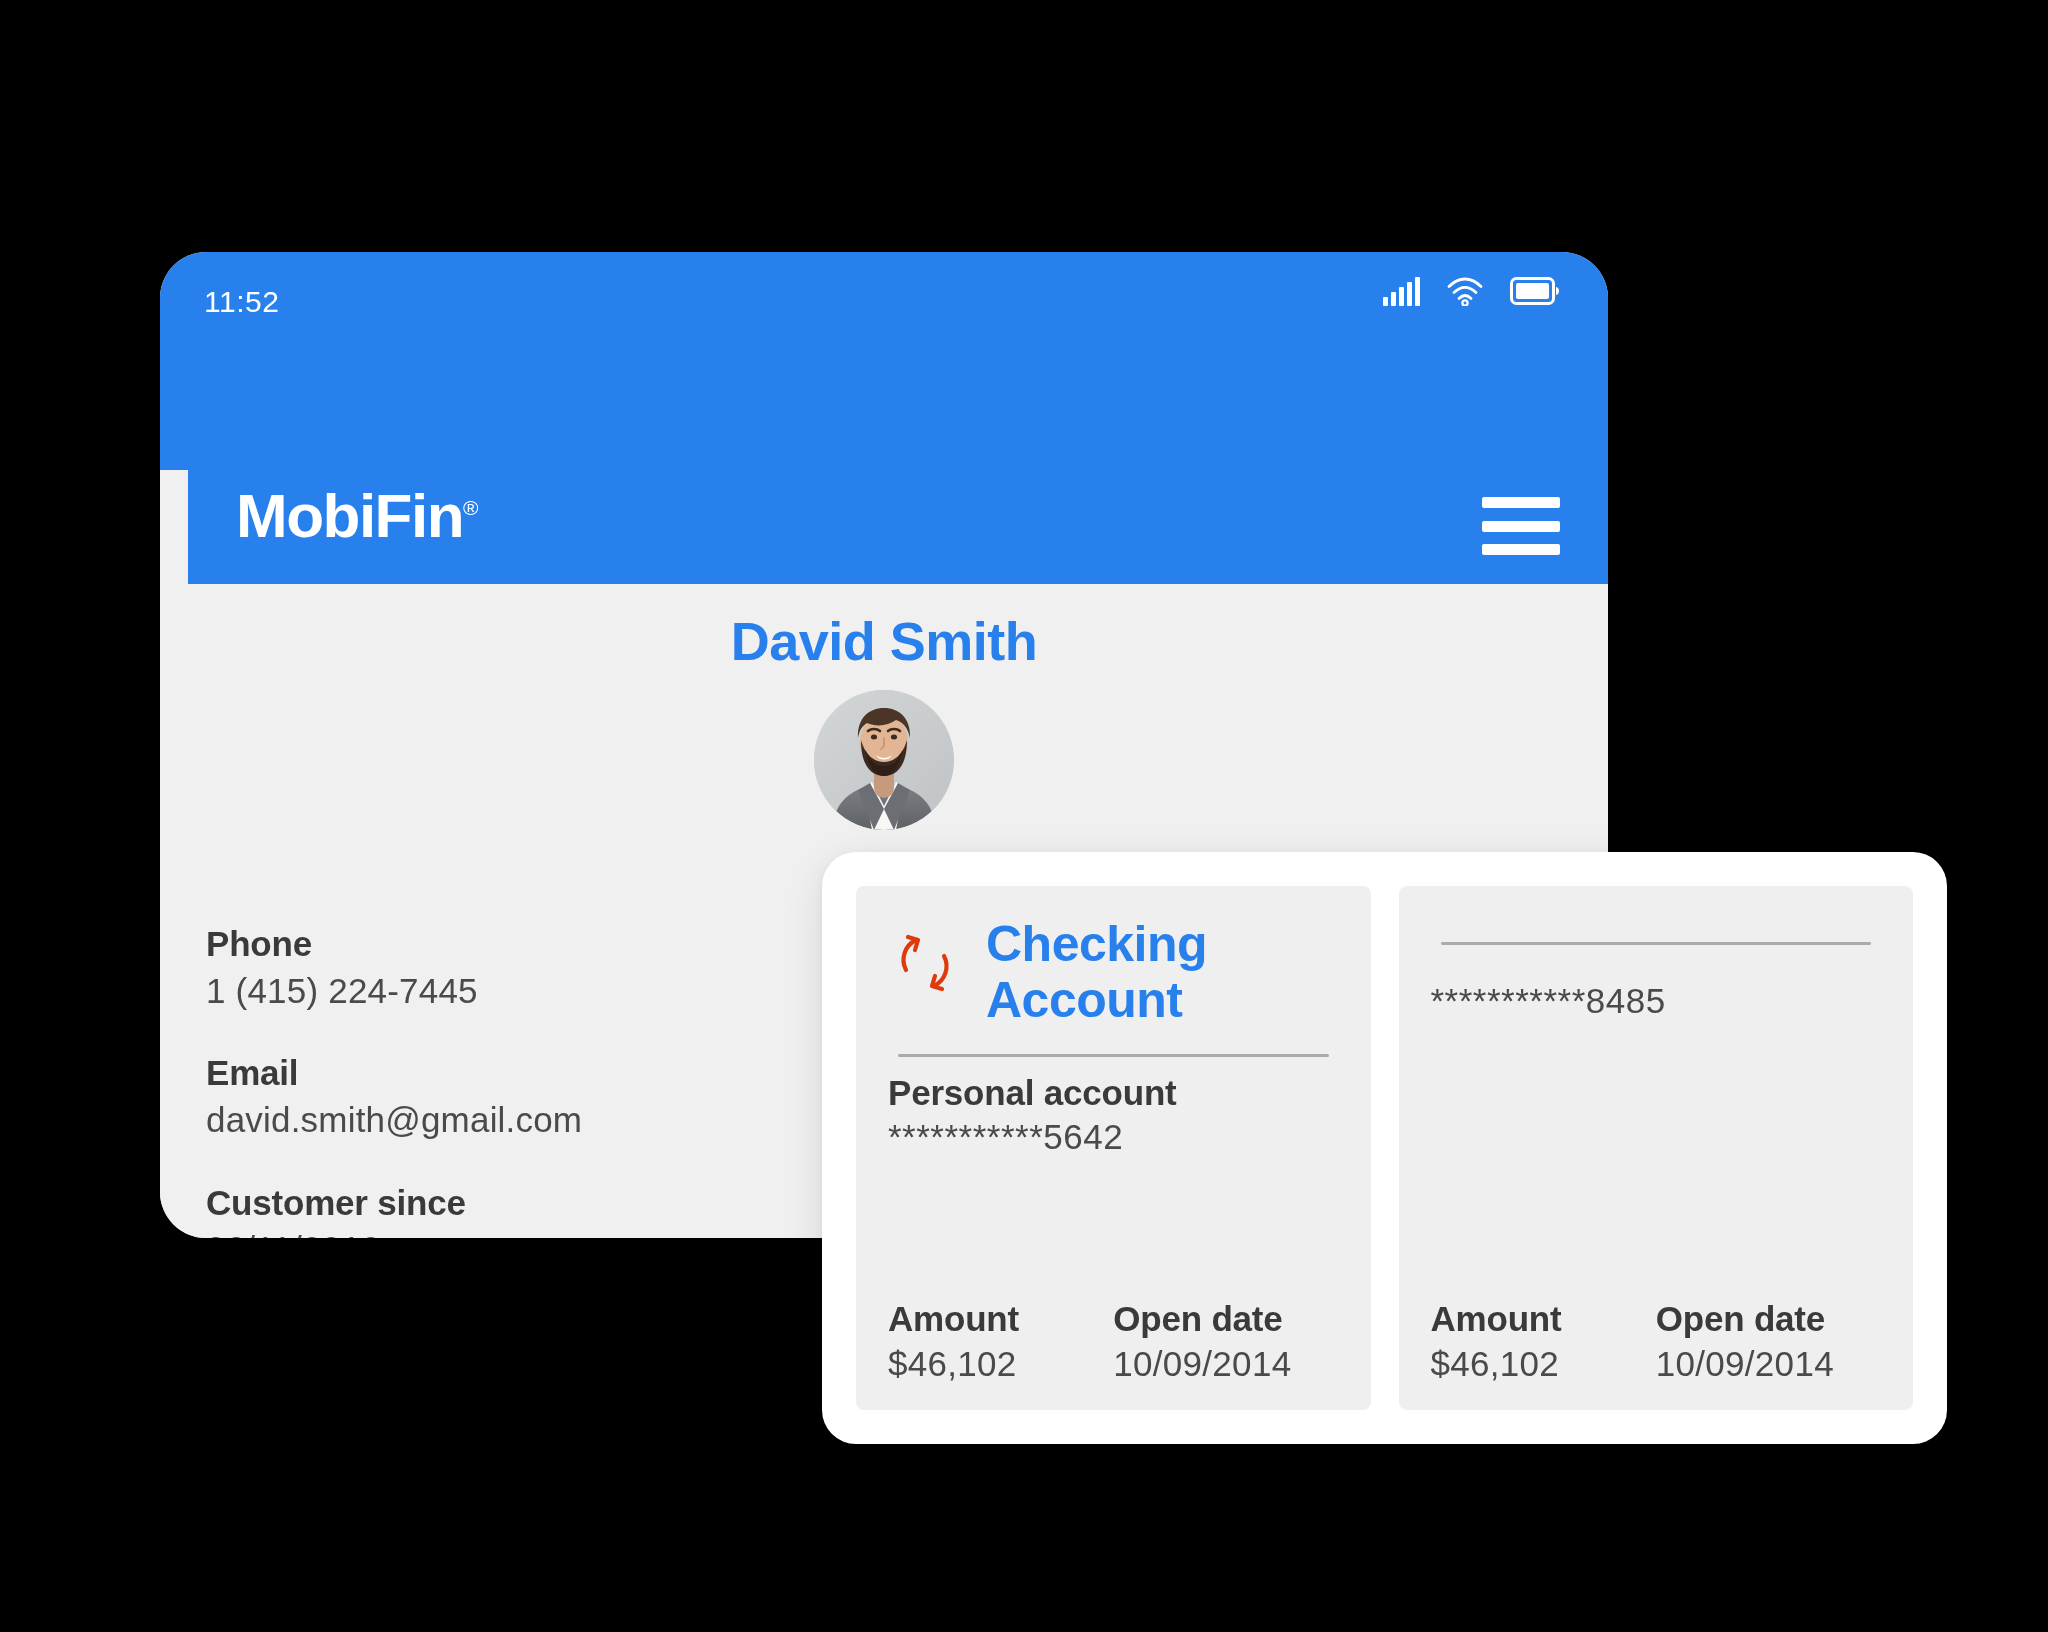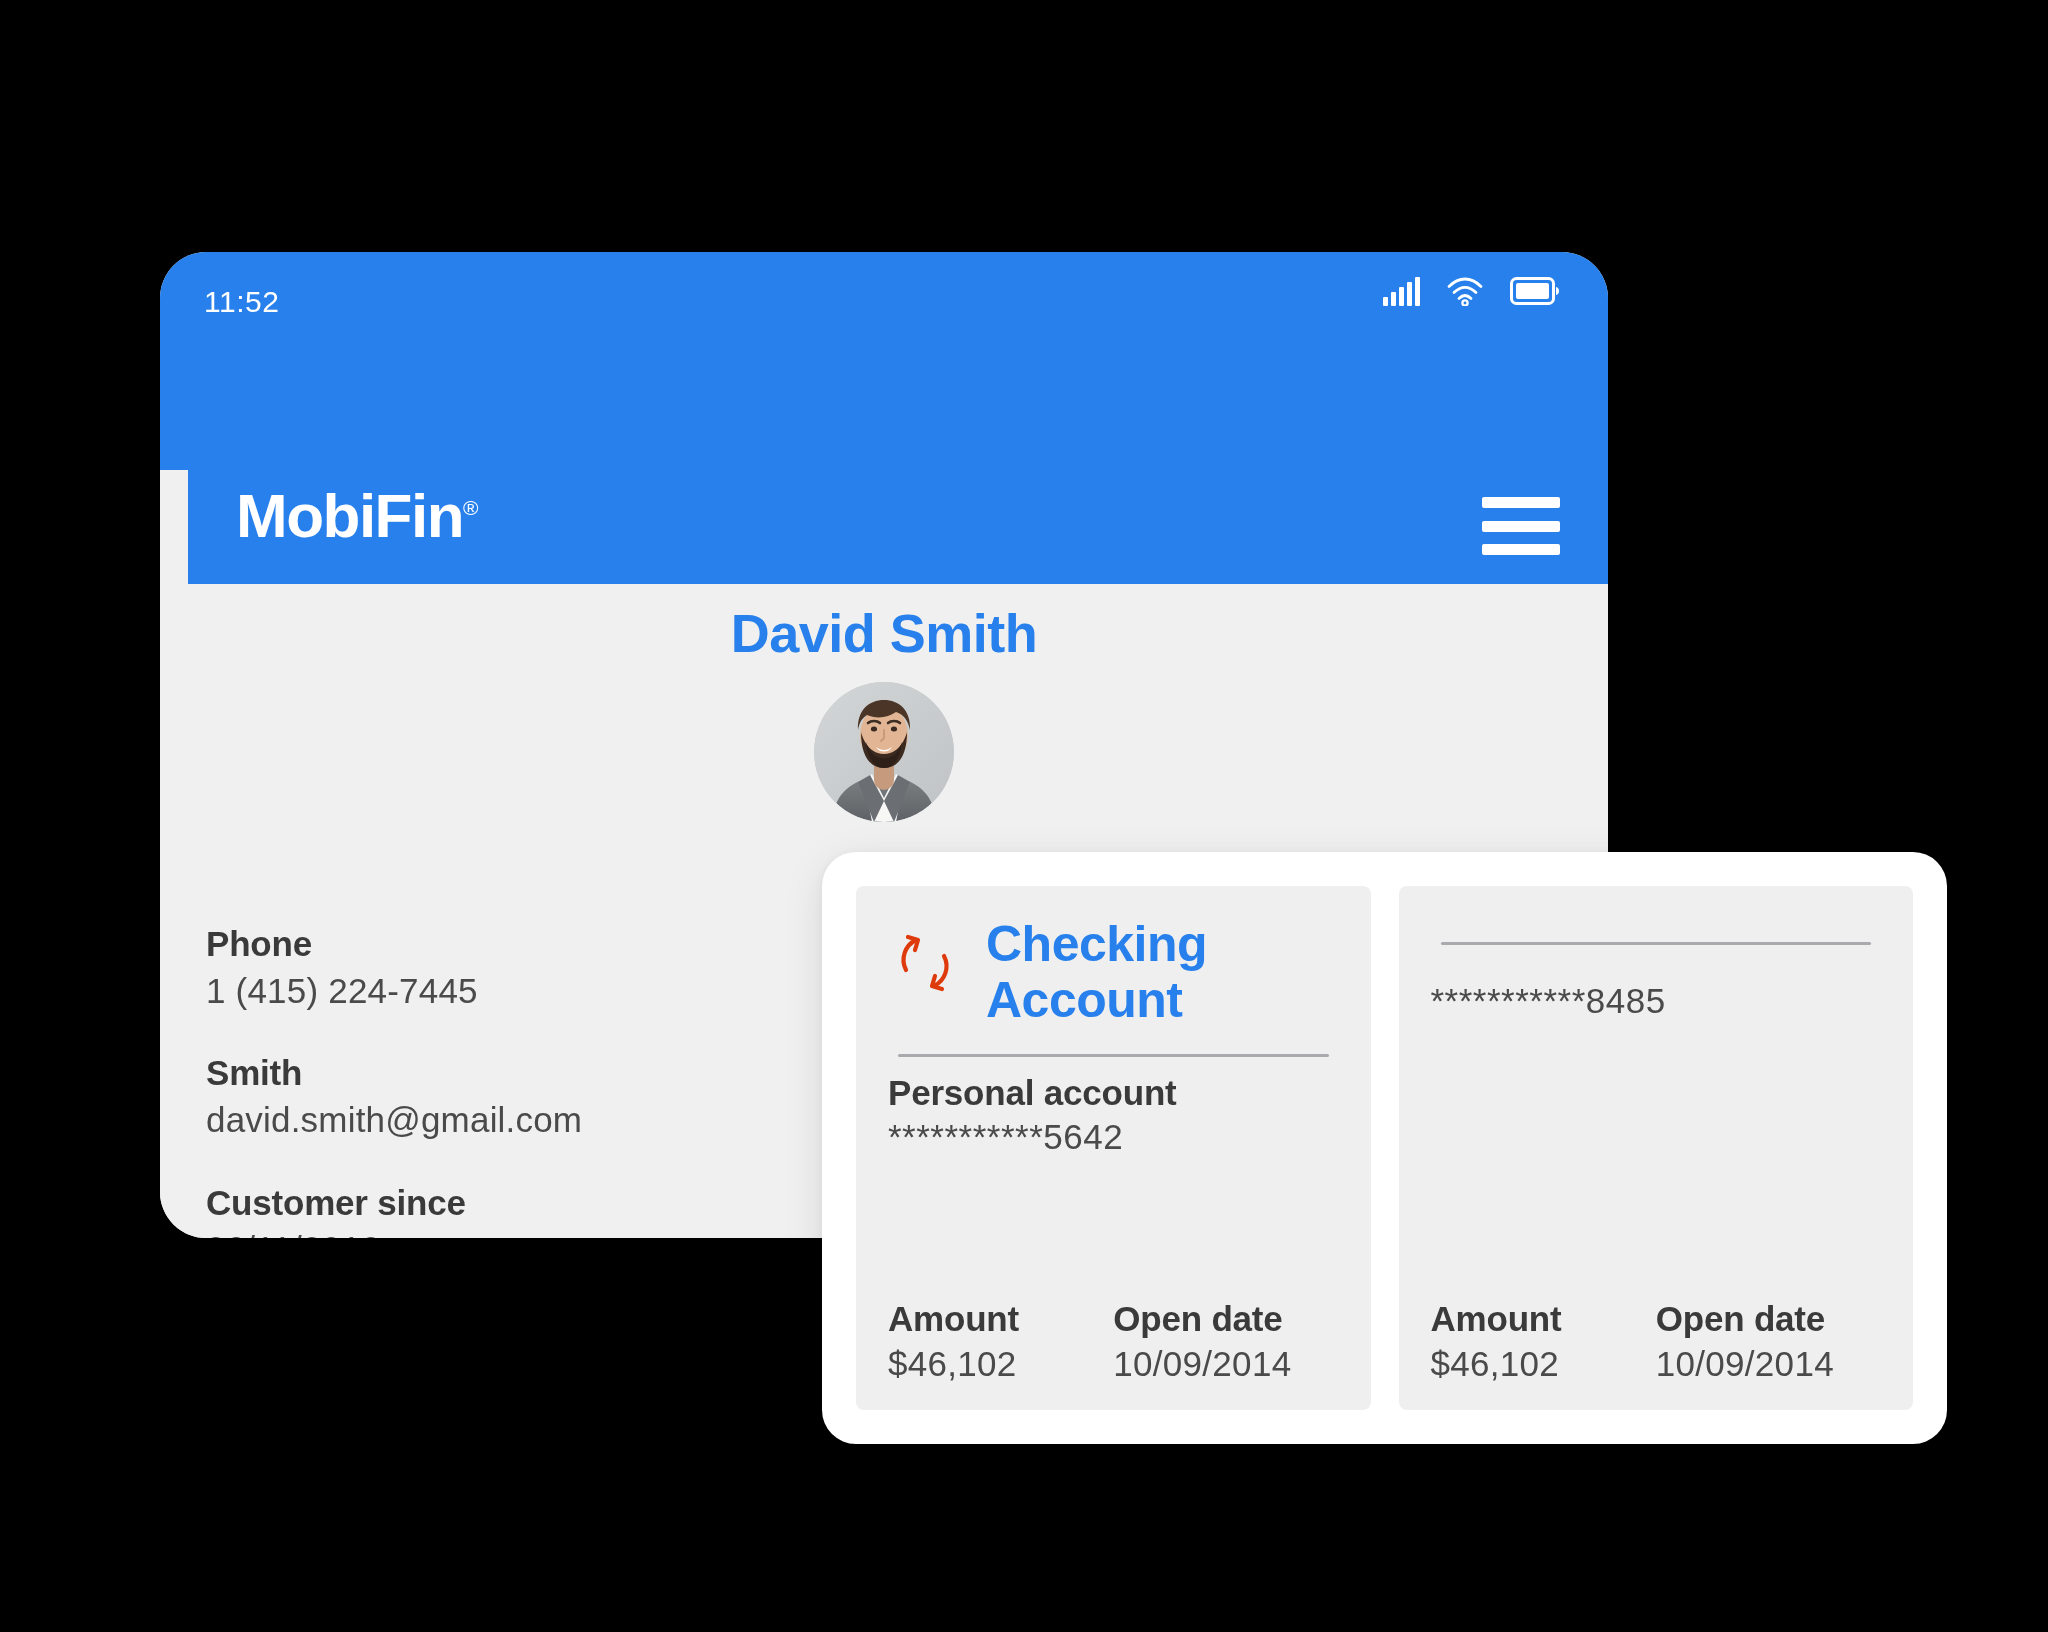--- a/index.html
+++ b/index.html
@@ -117,21 +117,21 @@
     height: 654px;
     background: #f0f0f0;
   }
 
   .person-name {
     text-align: center;
     color: #2780EB;
     font-size: 54px;
     font-weight: 700;
     letter-spacing: -0.5px;
-    padding-top: 18px;
+    padding-top: 26px;
   }
 
   .avatar-wrap {
     display: flex;
     justify-content: center;
     margin-top: 18px;
   }
   .avatar {
     width: 140px;
     height: 140px;
@@ -345,21 +345,21 @@
           </svg>
         </div>
       </div>
 
       <div class="info-list">
         <div class="info-block">
           <div class="info-label">Phone</div>
           <div class="info-value">1 (415) 224-7445</div>
         </div>
         <div class="info-block">
-          <div class="info-label">Smith</div>
+          <div class="info-label">Email</div>
           <div class="info-value">david.smith@gmail.com</div>
         </div>
         <div class="info-block">
           <div class="info-label">Customer since</div>
           <div class="info-value">06/11/2012</div>
         </div>
       </div>
     </div>
   </div>
 

